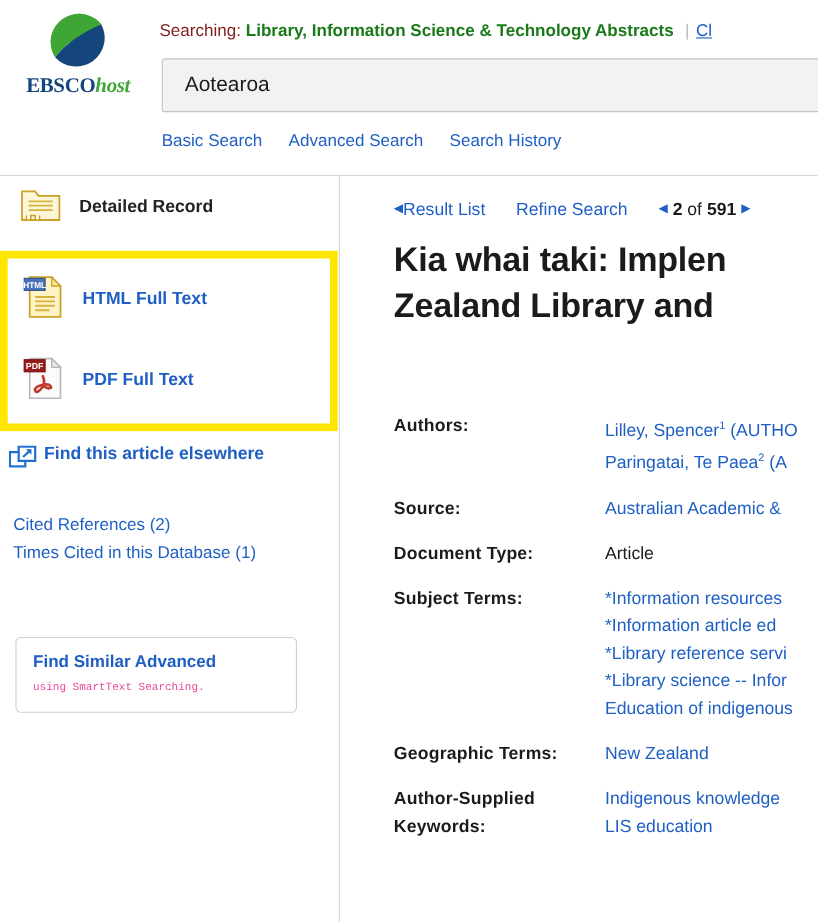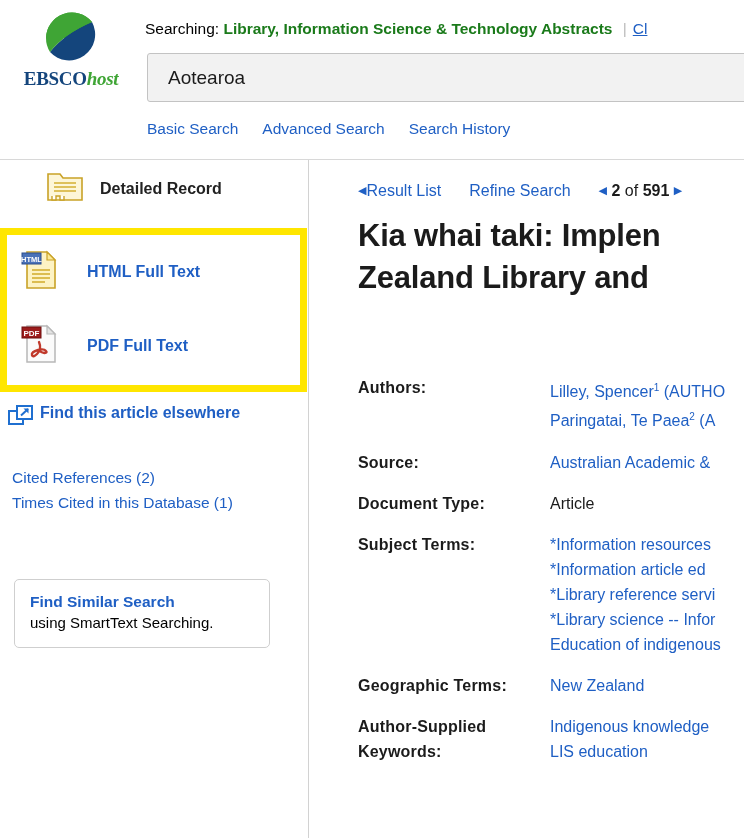--- a/index.html
+++ b/index.html
@@ -50,21 +50,21 @@
   .wordmark .ebsco { color: #14457c; }
   .wordmark .host  { color: #3fa535; font-style: italic; font-family:"Liberation Serif", serif;}
 
   .searching-line {
     position: absolute;
     left: 145px;
     top: 20px;
     font-size: 15.5px;
     white-space: nowrap;
   }
-  .searching-label { color: #000000; text-align: right; }
+  .searching-label { color: #7f1d1d; text-align: right; }
   .searching-db {
     color: #1a7a1a;
     font-weight: bold;
   }
   .hdr-sep {
     color: #bbbbbb;
     padding: 0 6px;
     font-weight: normal;
   }
   .choose-db {
@@ -111,21 +111,20 @@
 
   .sidebar {
     position: absolute;
     left: 0;
     top: 0;
     width: 309px;
     height: 678px;
     border-right: 1px solid #d2d2d2;
     box-sizing: border-box;
     background: #ffffff;
-    padding-left: 28px;
   }
 
   
   .tool-row {
     display: flex;
     align-items: center;
     height: 58px;
     padding-left: 18px;
   }
   .tool-row .tool-label {
@@ -143,21 +142,21 @@
   .fulltext-box {
     position: absolute;
     left: 0px;
     top: 68px;
     width: 307px;
     height: 164px;
     border: 7px solid #ffe600;
     box-sizing: border-box;
     background: #ffffff;
   }
-  .fulltext-box .tool-row { height: 74px; padding-left: 12px; gap: 12px; }
+  .fulltext-box .tool-row { height: 74px; padding-left: 12px; }
 
   .find-elsewhere {
     position: absolute;
     left: 8px;
     top: 242px;
     width: 290px;
   }
   .find-elsewhere .fe-text {
     color: #1f5fc4;
     font-weight: bold;
@@ -195,22 +194,23 @@
   }
   .smarttext-box .st-title {
     display: block;
     color: #1f5fc4;
     font-weight: bold;
     font-size: 15.5px;
     text-decoration: none;
     margin-bottom: 3px;
   }
   .smarttext-box .st-sub {
-    font-size: 15px;
-    color: #000000;
+    font-size: 10px;
+    color: #ec4899;
+    font-family: Liberation Mono, monospace;
   }
 
   
   .main {
     position: absolute;
     left: 310px;
     top: 0;
     width: 434px;
     height: 678px;
     overflow: hidden;
@@ -375,21 +375,21 @@
       </span>
       <a href="#" class="fe-text" style="text-decoration:none;">Find this article elsewhere</a>
     </div>
 
     <div class="cited-links">
       <a href="#">Cited References (2)</a><br>
       <a href="#">Times Cited in this Database (1)</a>
     </div>
 
     <div class="smarttext-box">
-      <a href="#" class="st-title">Find Similar Search</a>
+      <a href="#" class="st-title">Find Similar Advanced</a>
       <span class="st-sub">using SmartText Searching.</span>
     </div>
 
   </div>
 
   <div class="main">
 
     <div class="toolbar">
       <span class="caret">◀</span><a href="#">Result List</a><span class="tb-gap"></span><a href="#">Refine Search</a><span class="tb-gap"></span><span class="caret">◀</span>&nbsp;<span class="pager-num">2</span> <span class="pager-of">of</span> <span class="pager-num">591</span>&nbsp;<span class="caret">▶</span>
     </div>

